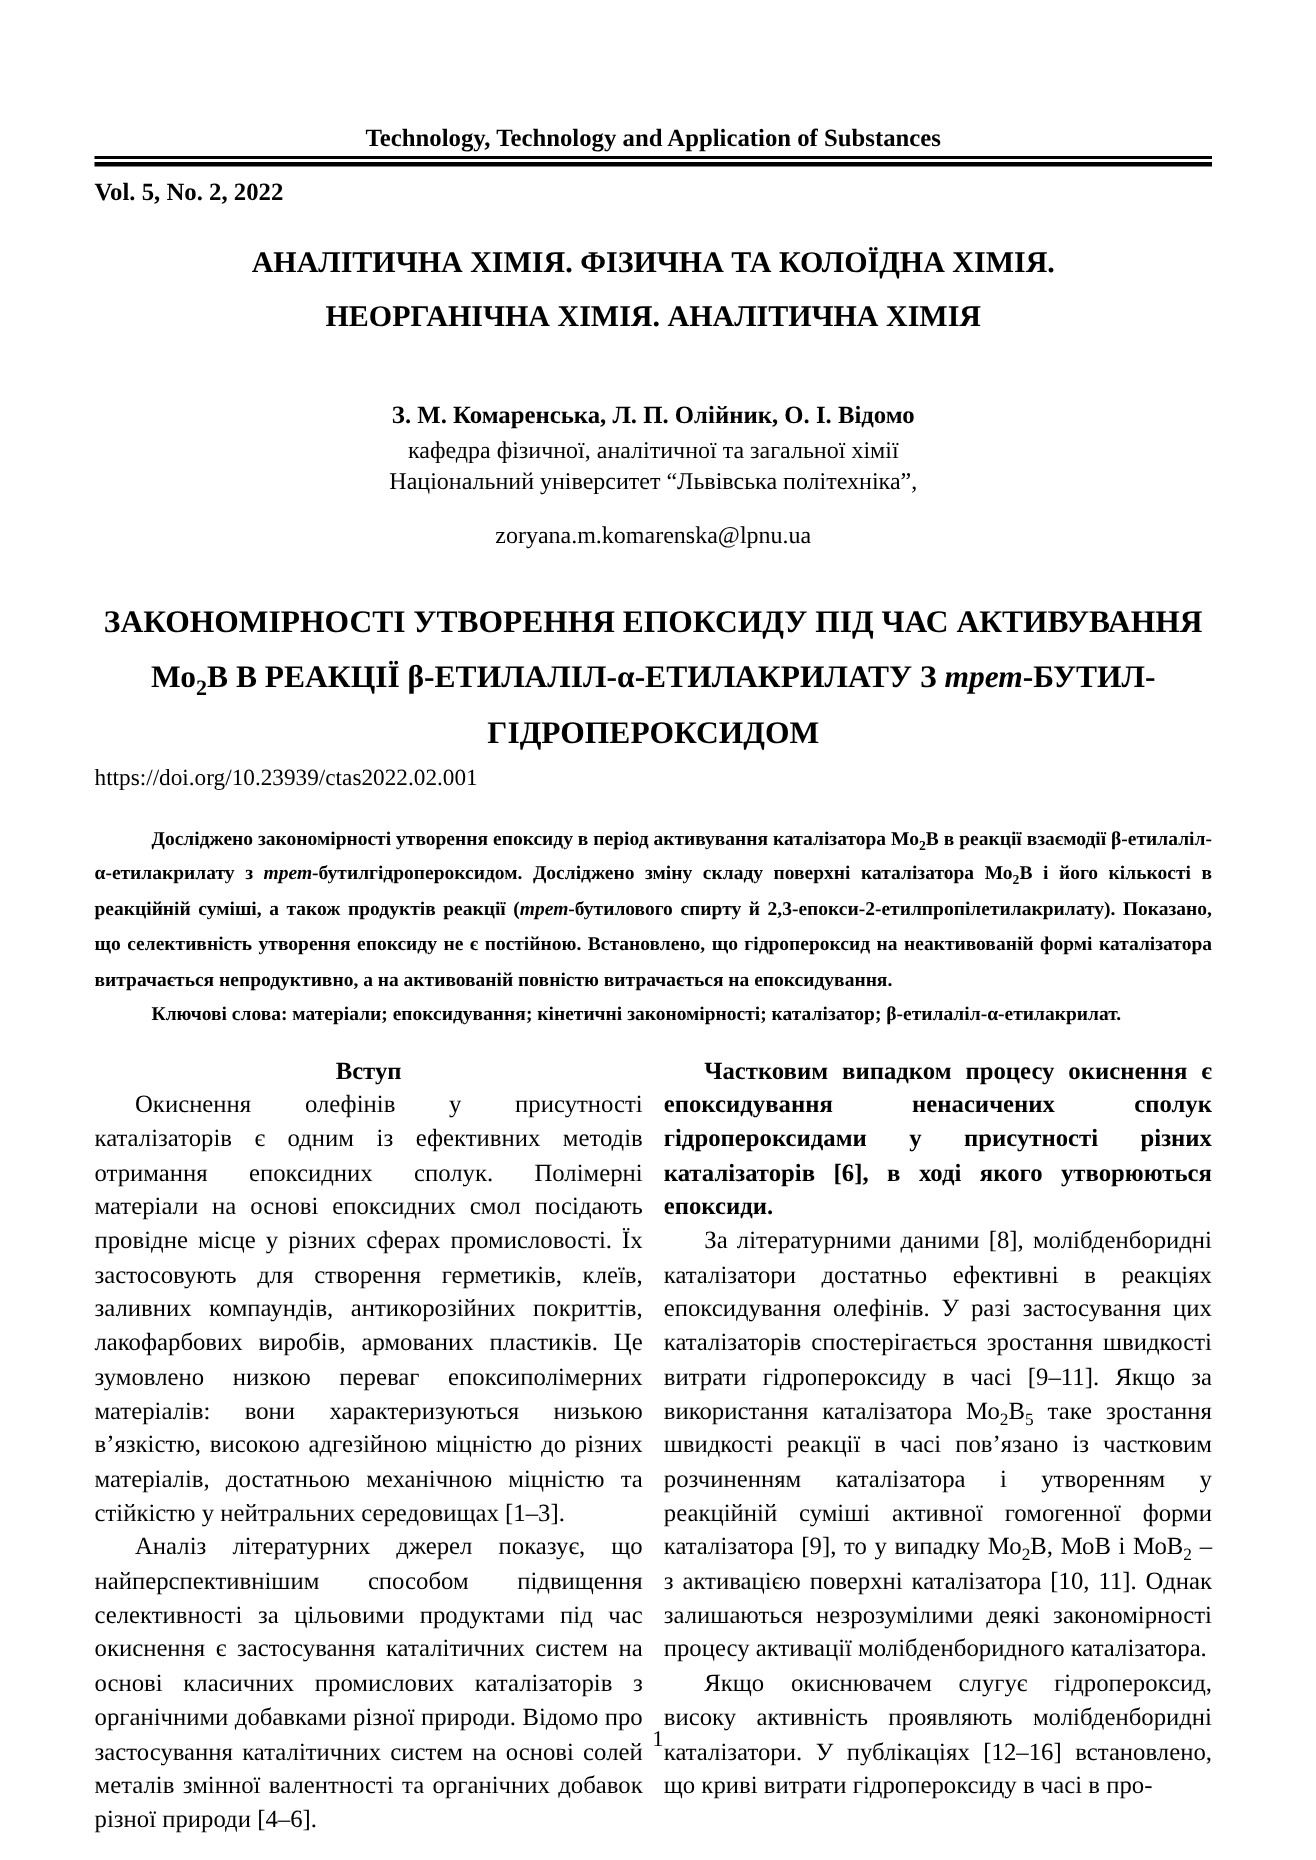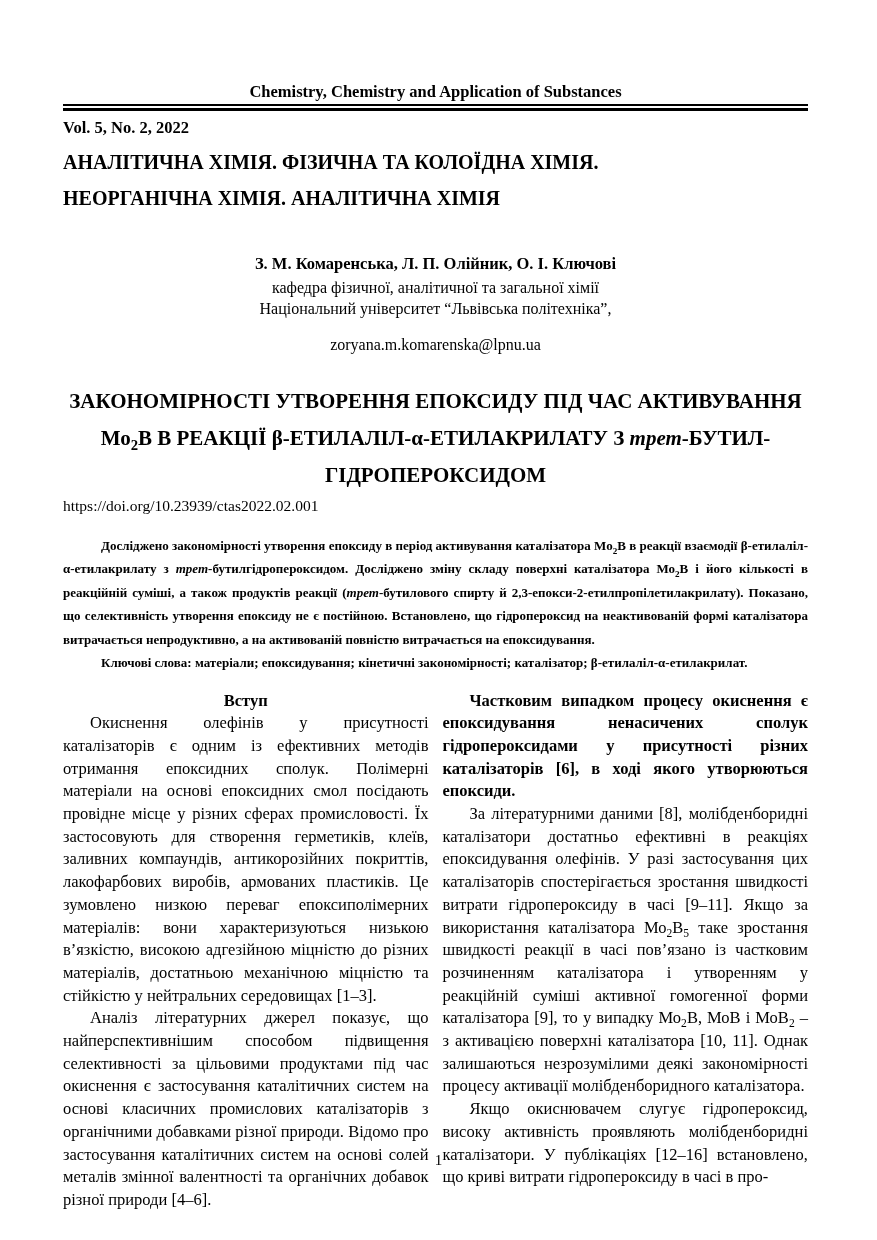--- a/index.html
+++ b/index.html
@@ -22,25 +22,25 @@
   }
   .rule-thin  { height: 2px; background: #000; margin-top: 3px; }
   .rule-thick { height: 3px; background: #000; margin-top: 2px; }
   .vol-line {
     font-weight: bold;
     font-size: 16.5px;
     line-height: 20px;
     margin-top: 7px;
   }
   .section-heading {
-    text-align: left;
+    text-align: center;
     font-weight: bold;
     font-size: 20px;
     line-height: 36px;
-    margin-top: 6px;
+    margin-top: 19px;
   }
   .authors {
     text-align: center;
     font-weight: bold;
     font-size: 16.5px;
     line-height: 21px;
     margin-top: 37px;
   }
   .affiliation {
     text-align: center;
@@ -105,33 +105,33 @@
     top: 1152px;
     text-align: center;
     font-size: 15px;
   }
 </style>
 </head>
 <body>
 
 <div class="page">
 
-  <div class="running-head">Chemistry, Chemistry and Application of Substances</div>
+  <div class="running-head">Technology, Technology and Application of Substances</div>
 
   <div class="rule-thin"></div>
   <div class="rule-thick"></div>
 
   <div class="vol-line">Vol. 5, No. 2, 2022</div>
 
   <div class="section-heading">
     <div>АНАЛІТИЧНА ХІМІЯ. ФІЗИЧНА ТА КОЛОЇДНА ХІМІЯ.</div>
     <div>НЕОРГАНІЧНА ХІМІЯ. АНАЛІТИЧНА ХІМІЯ</div>
   </div>
 
-  <div class="authors">З. М. Комаренська, Л. П. Олійник, О. І. Ключові</div>
+  <div class="authors">З. М. Комаренська, Л. П. Олійник, О. І. Відомо</div>
 
   <div class="affiliation">
     <div>кафедра фізичної, аналітичної та загальної хімії</div>
     <div>Національний університет “Львівська політехніка”,</div>
   </div>
 
   <div class="email-line">zoryana.m.komarenska@lpnu.ua</div>
 
   <h1 class="article-title" style="margin:27px 0 0 0;">ЗАКОНОМІРНОСТІ УТВОРЕННЯ ЕПОКСИДУ ПІД ЧАС АКТИВУВАННЯ<br>Мо<sub>2</sub>В В РЕАКЦІЇ β-ЕТИЛАЛІЛ-α-ЕТИЛАКРИЛАТУ З <i>трет</i>-БУТИЛ-<br>ГІДРОПЕРОКСИДОМ</h1>
 

